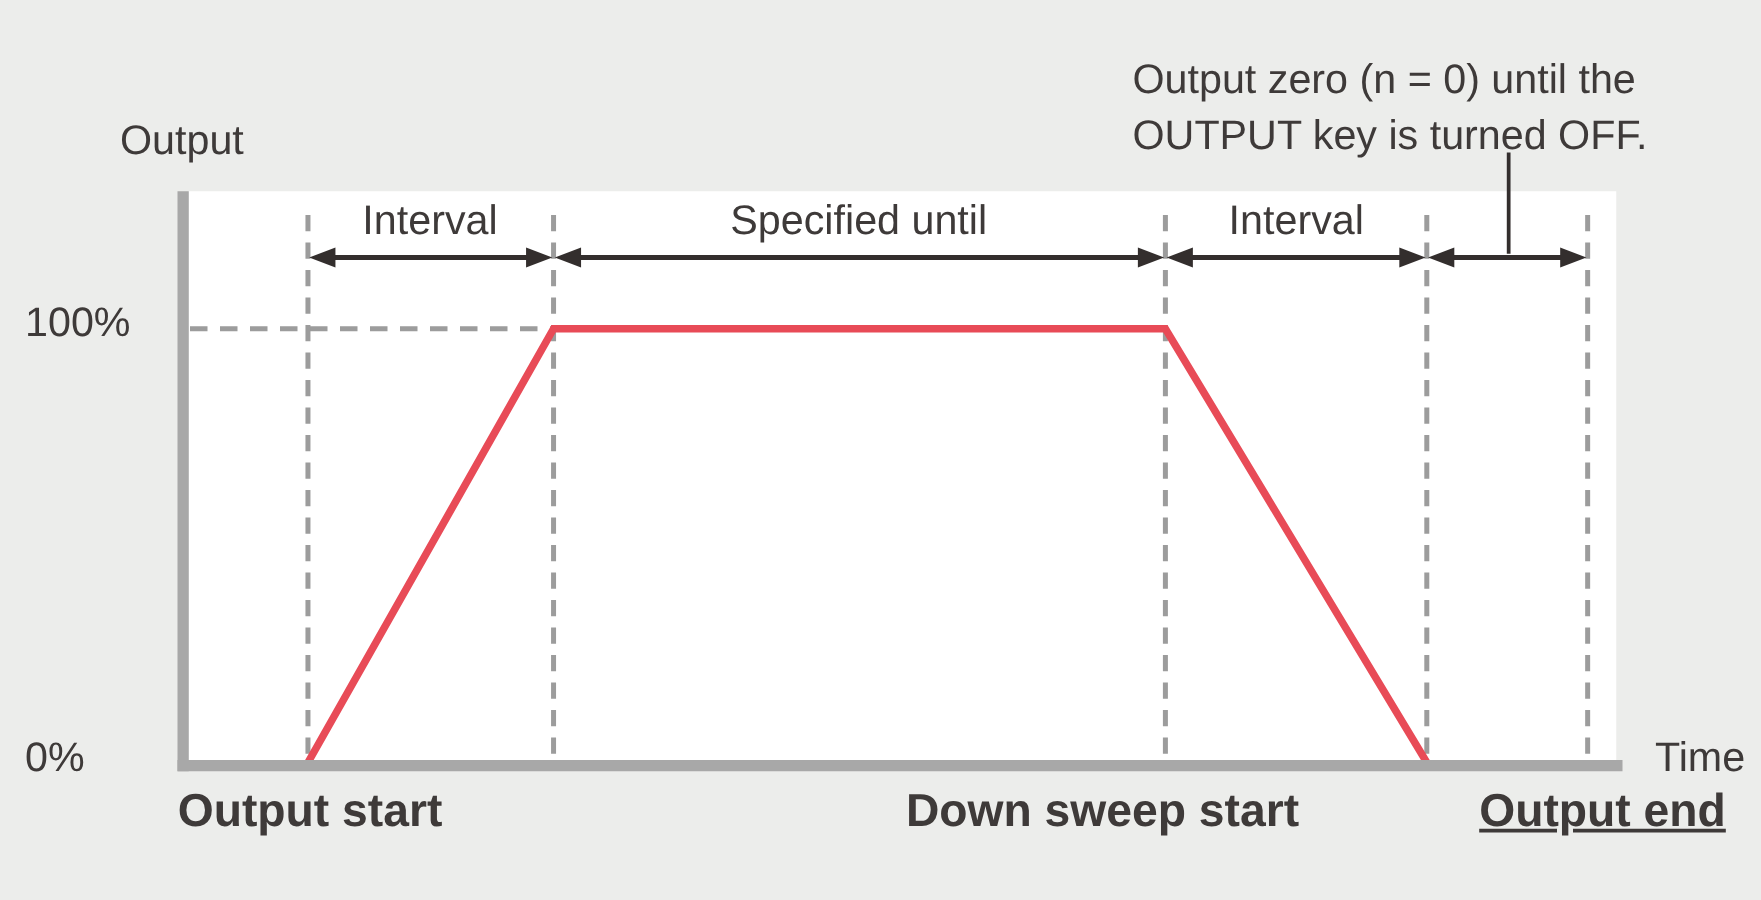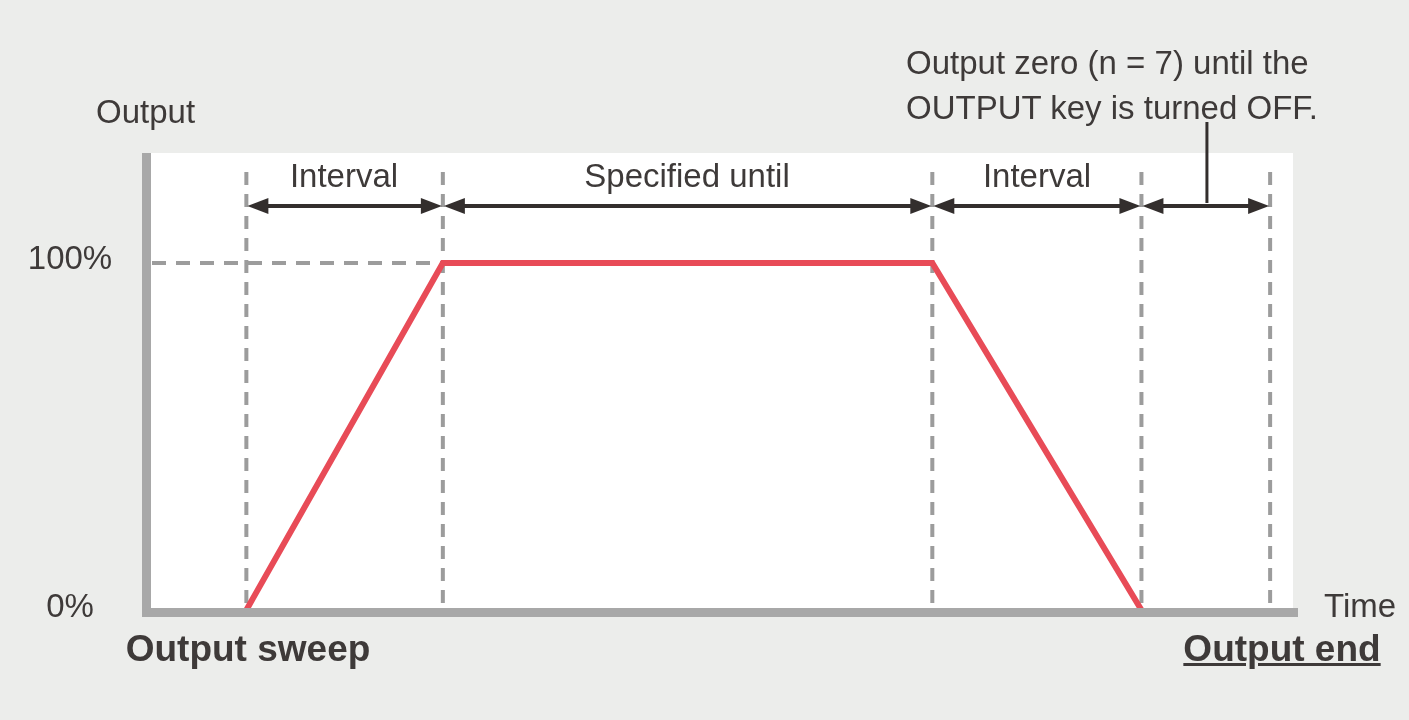--- a/index.html
+++ b/index.html
@@ -23,21 +23,21 @@
     position: absolute;
     color: var(--text, #3e3a39);
     font-size: 33px;
     line-height: 1.1;
     white-space: nowrap;
   }
   .centered { transform: translateX(-50%); text-align: right; }
   .bold-lbl { font-weight: bold; font-size: 37px; }
   .tick {
     width: 100px;
-    text-align: center;
+    text-align: left;
   }
   .lbl-output-title   { left: 96px;  top: 94px;  }
   .lbl-time           { left: 1308px; top: 588px; margin-left: 16px; }
   .tick-100           { left: 20px;  top: 240px; }
   .tick-0             { left: 20px;  top: 588px; }
   .seg-label-1        { left: 344px;  top: 158px; }
   .seg-label-2        { left: 687px;  top: 158px; }
   .seg-label-3        { left: 1037px; top: 158px; }
   .milestone-1        { left: 248px;  top: 629px; }
   .milestone-2        { left: 882px;  top: 629px; }
@@ -86,23 +86,24 @@
   <div class="lbl tick tick-100">100%</div>
 
   <div class="lbl tick tick-0">0%</div>
 
   <div class="lbl centered seg-label-1">Interval</div>
 
   <div class="lbl centered seg-label-2">Specified until</div>
 
   <div class="lbl centered seg-label-3">Interval</div>
 
-  <div class="lbl bold-lbl centered milestone-1">Output sweep</div>
+  <div class="lbl bold-lbl centered milestone-1">Output start</div>
 
+  <div class="lbl bold-lbl centered milestone-2">Down sweep start</div>
 
   <div class="lbl bold-lbl centered milestone-3">Output end</div>
 
   <div class="lbl annotation">
-    <div>Output zero (n = 7) until the</div>
+    <div>Output zero (n = 0) until the</div>
     <div>OUTPUT key is turned OFF.</div>
   </div>
 
 </div>
 
 </body></html>

